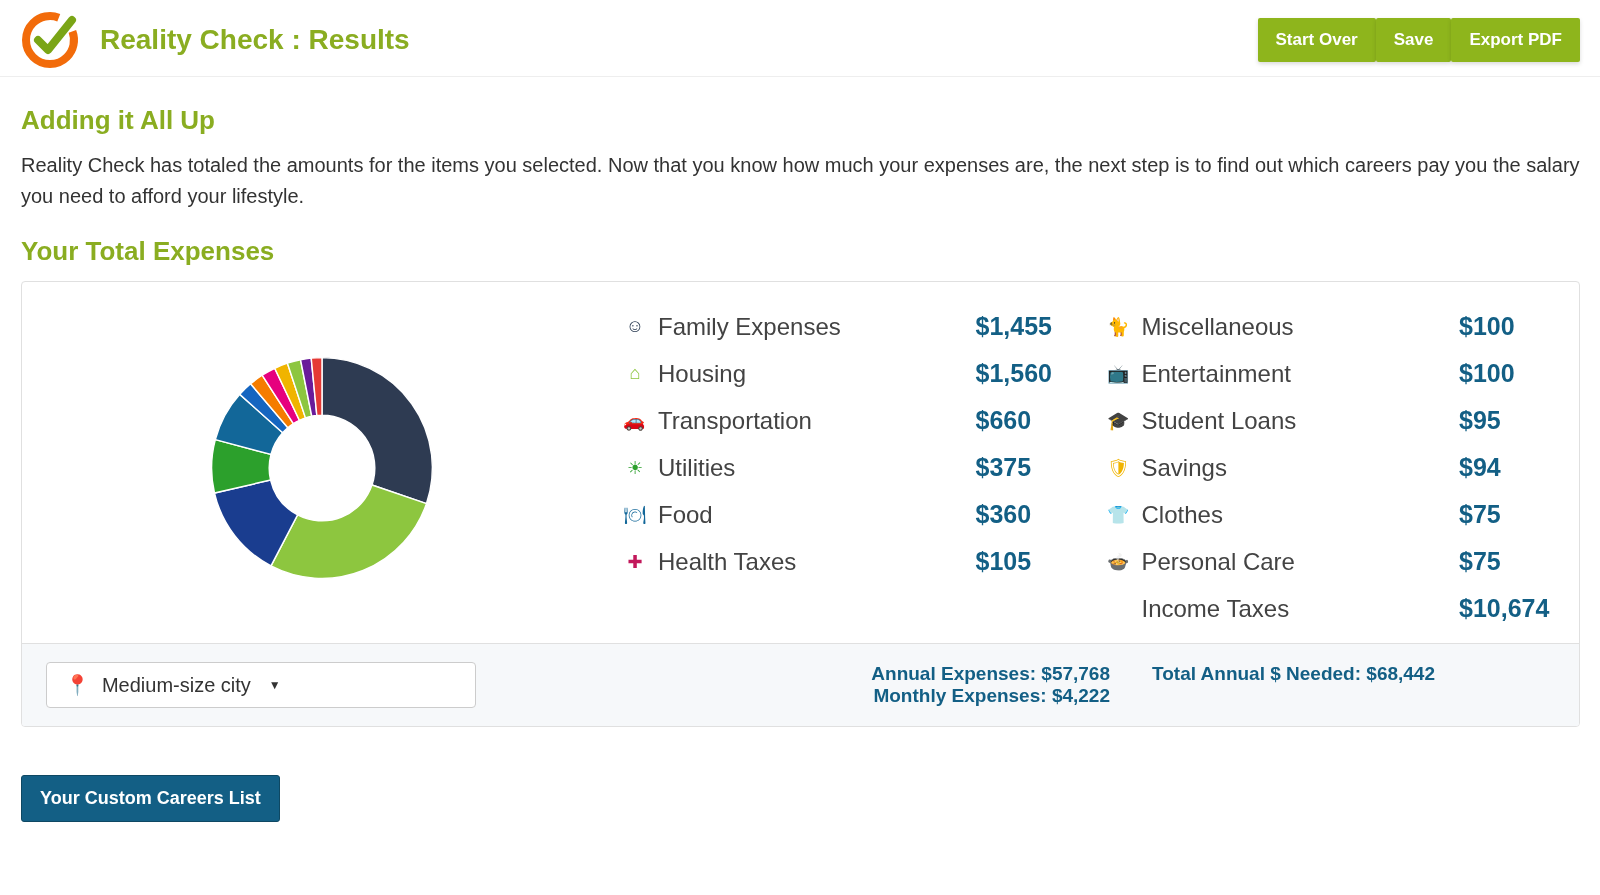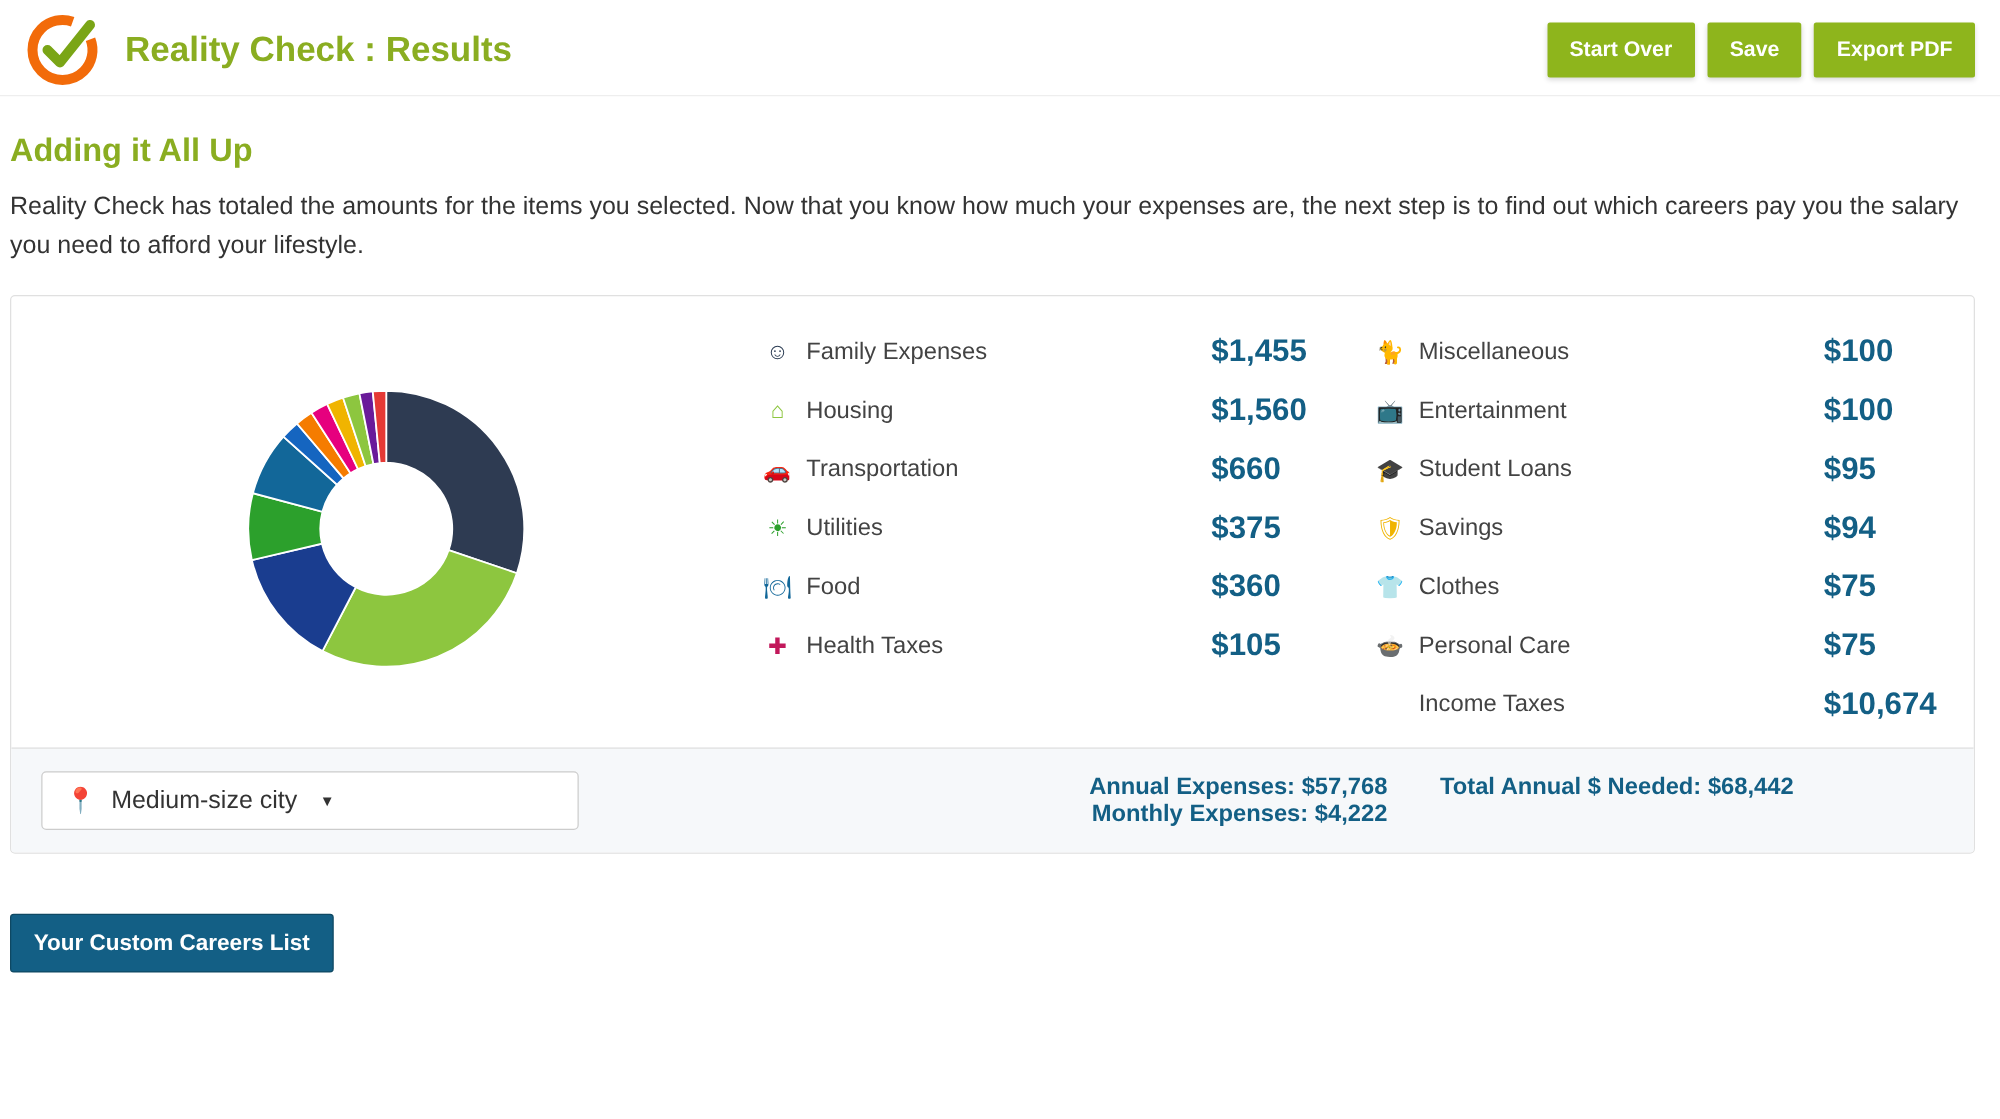--- a/index.html
+++ b/index.html
@@ -22,36 +22,35 @@
       margin-right: 20px;
     }
     .topbar h1 {
       color: #8aad21;
       font-size: 28px;
       font-weight: 600;
       flex: 1;
     }
     .top-buttons {
       display: flex;
-      gap: 10px;
       margin-left: 21px;
     }
     .btn-green {
       background: #8eb51c;
       color: #fff;
       border: none;
       padding: 12px 18px;
       font-size: 17px;
       font-weight: 600;
       cursor: pointer;
       border-radius: 2px;
       box-shadow: 0 2px 4px rgba(0,0,0,0.15);
     }
     .main {
-      padding: 20px 20px 30px 8px;
+      padding: 20px 20px 30px 21px;
     }
     .section-h {
       color: #8aad21;
       font-size: 26px;
       font-weight: 700;
       margin: 8px 0 14px 0;
     }
     .intro-p {
       color: #333;
       font-size: 20px;
@@ -95,21 +94,21 @@
       align-items: center;
       gap: 10px;
     }
     .legend-icon {
       width: 26px;
       text-align: center;
       font-size: 18px;
       flex-shrink: 0;
     }
     .legend-label {
-      font-size: 19px;
+      font-size: 24px;
       color: #434343;
       flex: 1;
     }
     .legend-val {
       font-size: 25px;
       font-weight: 700;
       color: #135f85;
       width: 100px;
       text-align: left;
     }
@@ -193,20 +192,21 @@
   <div class="top-buttons">
     <button class="btn-green">Start Over</button>
     <button class="btn-green">Save</button>
     <button class="btn-green">Export PDF</button>
   </div>
 </div>
 
 <div class="main">
   <h2 class="section-h">Adding it All Up</h2>
   <p class="intro-p">Reality Check has totaled the amounts for the items you selected. Now that you know how much your expenses are, the next step is to find out which careers pay you the salary you need to afford your lifestyle.</p>
+  <h2 class="section-h">Your Total Expenses</h2>
 
   <div class="expense-panel">
     <div class="expense-body">
       <div class="chart-col">
         <svg class="donut" viewBox="0 0 100 100" id="donut-svg">
             <path d="M 50 4 A 46 46 0 0 1 93.54388773841819 64.83003171352085 L 70.8253376140261 57.09262386298823 A 22 22 0 0 0 50 28 Z" fill="#2e3b52" stroke="#fff" stroke-width="0.6"></path>
             <path d="M 93.54388773841819 64.83003171352085 A 46 46 0 0 1 28.74551164372841 90.79518016522437 L 39.83480991656576 69.51073833988991 A 22 22 0 0 0 70.8253376140261 57.09262386298823 Z" fill="#8dc63f" stroke="#fff" stroke-width="0.6"></path>
             <path d="M 28.74551164372841 90.79518016522437 A 46 46 0 0 1 5.201516943069251 60.44489903244107 L 28.57463853798964 54.99538649377617 A 22 22 0 0 0 39.83480991656576 69.51073833988991 Z" fill="#1a3d8f" stroke="#fff" stroke-width="0.6"></path>
             <path d="M 5.201516943069251 60.44489903244107 A 46 46 0 0 1 5.550622310838882 38.1571615291643 L 28.74160197474903 44.33603377481771 A 22 22 0 0 0 28.57463853798964 54.99538649377617 Z" fill="#2ca02c" stroke="#fff" stroke-width="0.6"></path>
             <path d="M 5.550622310838882 38.1571615291643 A 46 46 0 0 1 15.729766627116675 19.315295266727524 L 33.60988838688189 35.324706431913164 A 22 22 0 0 0 28.74160197474903 44.33603377481771 Z" fill="#126799" stroke="#fff" stroke-width="0.6"></path>

